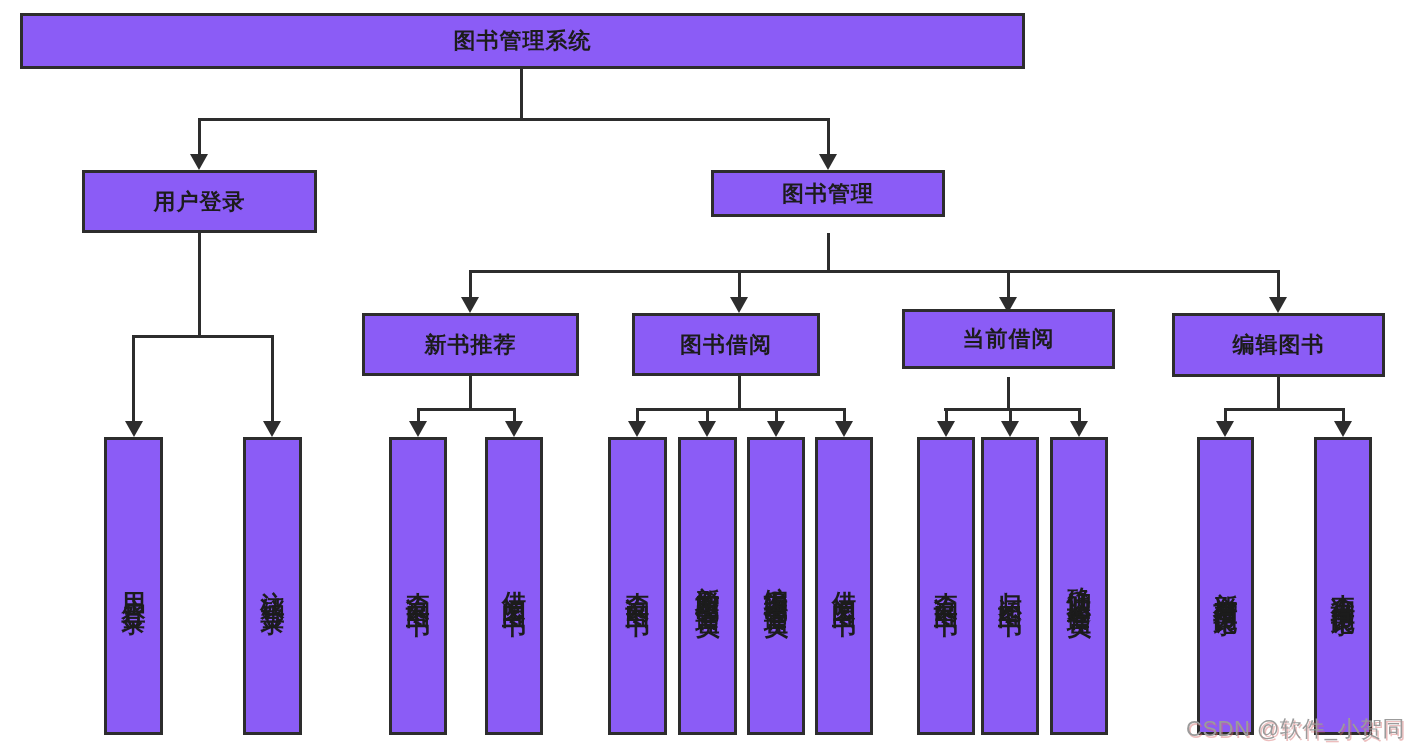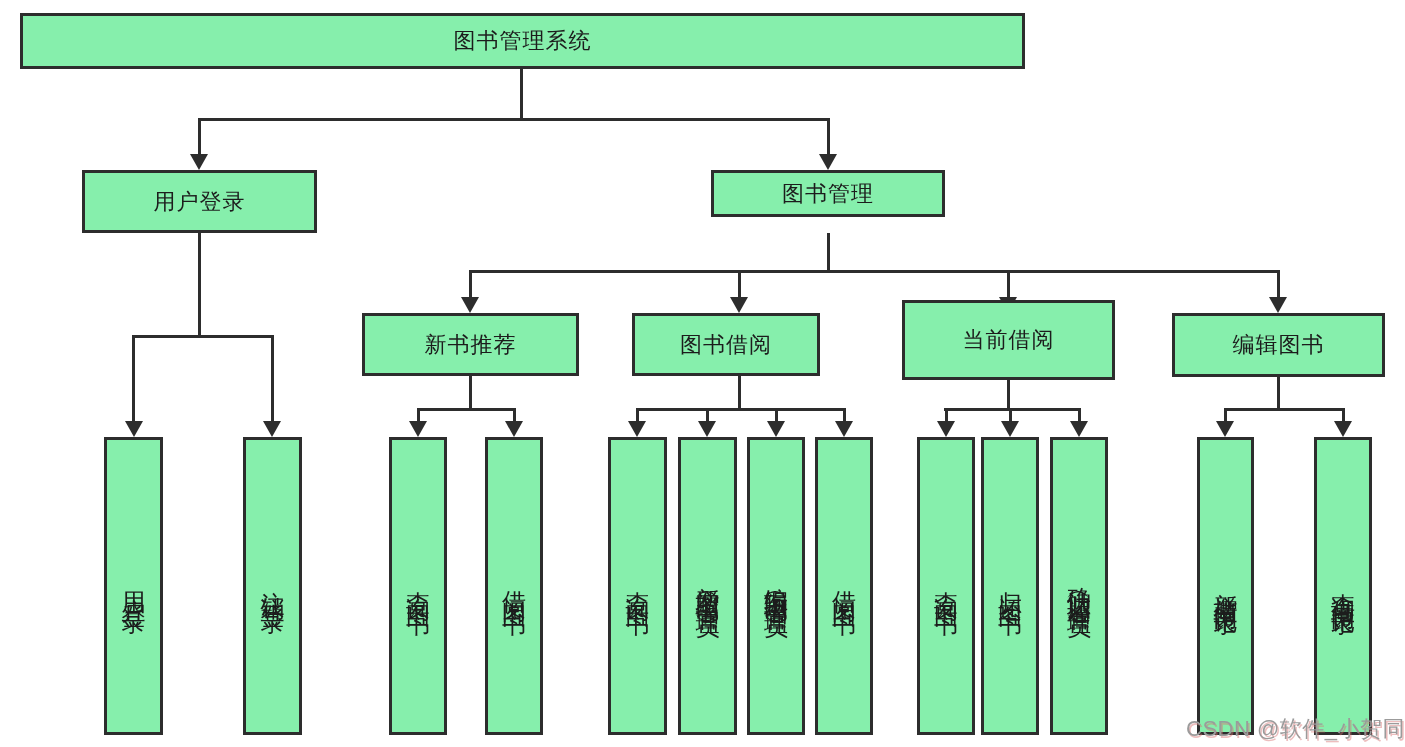--- a/index.html
+++ b/index.html
@@ -15,28 +15,29 @@
     height:747px;
     background:var(--bg);
     font-family:"Liberation Sans","DejaVu Sans",sans-serif;
     color:var(--ink);
     overflow:hidden;
   }
   .box{
     position:absolute;
     box-sizing:border-box;
     border:3px solid var(--line);
-    background:#86efac;
+    background:#8b5cf6;
     display:flex;
     align-items:center;
     justify-content:center;
     font-size:22px;
     letter-spacing:1px;
     text-align:center;
     white-space:nowrap;
+    font-weight:bold;
   }
   .vbox{
     writing-mode:vertical-rl;
     text-orientation:mixed;
     font-size:24px;
     line-height:1;
     letter-spacing:4px;
     white-space:normal;
   }
   .sparse{letter-spacing:7px;}
@@ -92,21 +93,21 @@
   <div class="arw" style="left:461px;top:297px;"></div>
   <div class="v" style="left:738px;top:270px;height:29px;"></div>
   <div class="arw" style="left:730px;top:297px;"></div>
   <div class="v" style="left:1007px;top:270px;height:29px;"></div>
   <div class="arw" style="left:999px;top:297px;"></div>
   <div class="v" style="left:1277px;top:270px;height:29px;"></div>
   <div class="arw" style="left:1269px;top:297px;"></div>
 
   <div class="box" style="left:362px;top:313px;width:217px;height:63px;">新书推荐</div>
   <div class="box" style="left:632px;top:313px;width:188px;height:63px;">图书借阅</div>
-  <div class="box" style="left:902px;top:300px;width:213px;height:80px;">当前借阅</div>
+  <div class="box" style="left:902px;top:309px;width:213px;height:60px;">当前借阅</div>
   <div class="box" style="left:1172px;top:313px;width:213px;height:64px;">编辑图书</div>
 
   <div class="v" style="left:469px;top:376px;height:35px;"></div>
   <div class="h" style="left:417px;top:408px;width:99px;"></div>
   <div class="v" style="left:417px;top:408px;height:15px;"></div>
   <div class="arw" style="left:409px;top:421px;"></div>
   <div class="v" style="left:513px;top:408px;height:15px;"></div>
   <div class="arw" style="left:505px;top:421px;"></div>
 
   <div class="v" style="left:738px;top:376px;height:35px;"></div>

